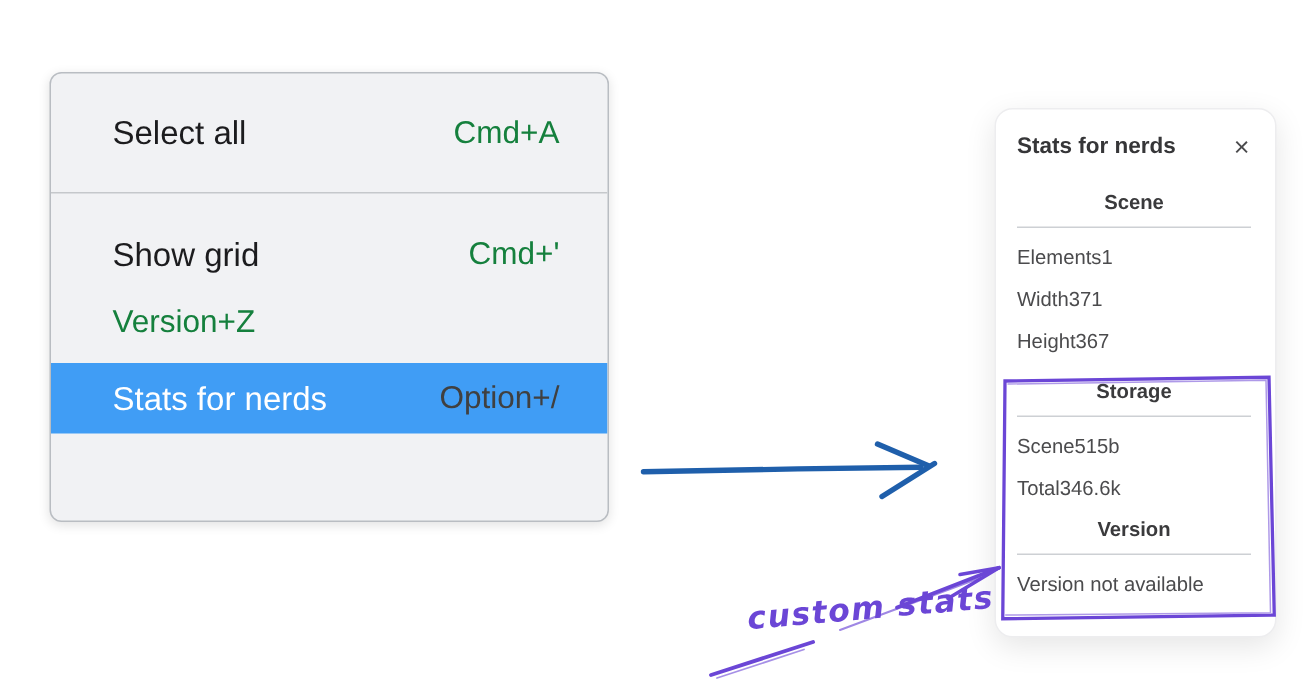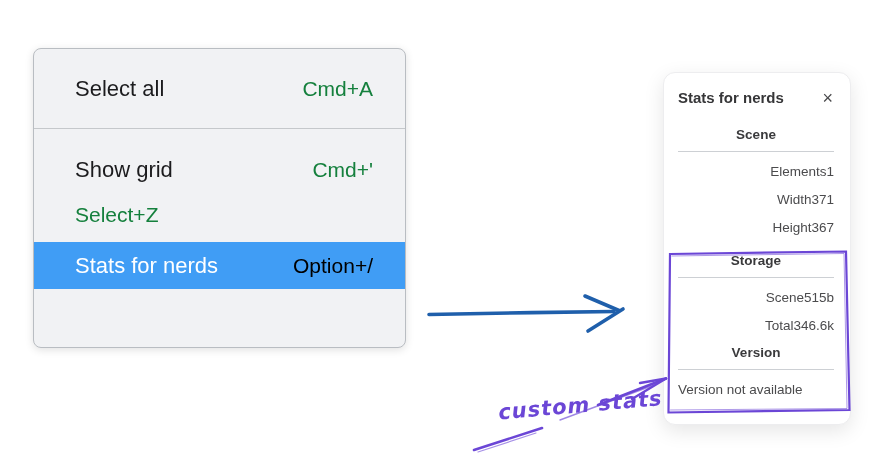--- a/index.html
+++ b/index.html
@@ -22,21 +22,21 @@
   .menu-section-2{padding-top:18px;}
   .menu-item{
     height:45px;display:flex;align-items:center;justify-content:space-between;
     padding:0 32px 0 41px;font-size:22px;color:#1c1c1e;width:100%;box-sizing:border-box;
     cursor:default;
   }
   .menu-item .shortcut{color:#15803d;font-size:21px;}
   .menu-item.highlight{
     background:#409df5;color:#ffffff;height:47px;margin-top:5px;
   }
-  .menu-item.highlight .shortcut{color:#000000;}
+  .menu-item.highlight .shortcut{color:#404040;}
 
   
   .panel{
     position:absolute;left:663px;top:72px;width:188px;height:353px;
     background:#ffffff;border:1px solid #ededef;border-radius:12px;
     box-shadow:0 6px 20px rgba(0,0,0,0.10);
     box-sizing:border-box;padding:12px 16px 10px 14px;
     font-size:13.5px;color:#4b4b4d;
   }
   .p-titlebar{display:flex;align-items:center;justify-content:space-between;margin-top:4px;}
@@ -44,21 +44,21 @@
   .p-close{
     font-size:18px;line-height:16px;color:#4a4a4c;cursor:pointer;
     font-weight:400;padding:0 1px;background:none;border:none;
     font-family:"Liberation Sans", sans-serif;
   }
   .p-header{
     text-align:center;font-weight:bold;font-size:13.5px;color:#3a3a3c;
     margin-top:21px;
   }
   .p-divider{height:1px;background:#cdd0d4;margin:9px 0 5px 0;}
-  .p-row{display:flex;justify-content:flex-end;height:28px;align-items:center;}
+  .p-row{display:flex;justify-content:flex-start;height:28px;align-items:center;}
   .p-note{height:28px;display:flex;align-items:center;margin-top:2px;}
 
   
   .overlay{position:absolute;left:0;top:0;width:873px;height:461px;pointer-events:none;}
 
   .annotation-text{
     position:absolute;left:498px;top:394px;width:150px;
     font-family:"DejaVu Sans", sans-serif;
     font-style:italic;font-weight:bold;font-size:21px;color:#6b46d6;
     transform:rotate(-5deg);letter-spacing:1px;white-space:nowrap;
@@ -76,21 +76,21 @@
         <span class="shortcut">Cmd+A</span>
       </div>
     </div>
     <div class="menu-sep"></div>
     <div class="menu-section-2">
       <div class="menu-item">
         <span>Show grid</span>
         <span class="shortcut">Cmd+'</span>
       </div>
       <div class="menu-item">
-        <span class="shortcut">Select+Z</span>
+        <span class="shortcut">Version+Z</span>
       </div>
       <div class="menu-item highlight">
         <span>Stats for nerds</span>
         <span class="shortcut">Option+/</span>
       </div>
     </div>
   </div>
 
   <div class="panel">
     <div class="p-titlebar">

